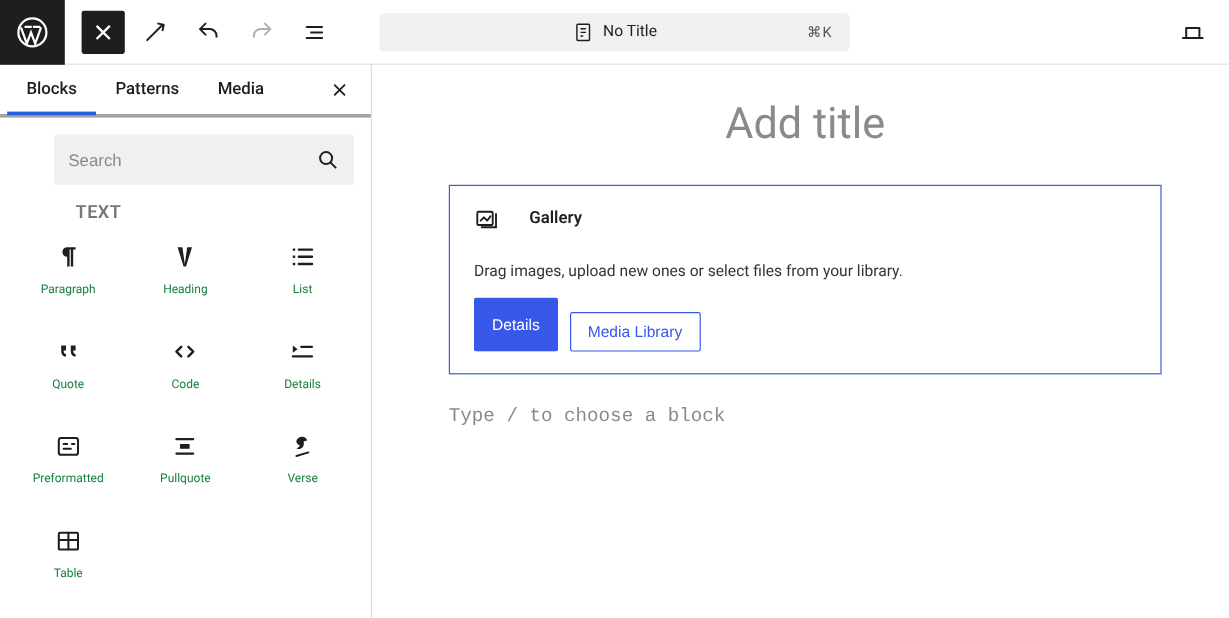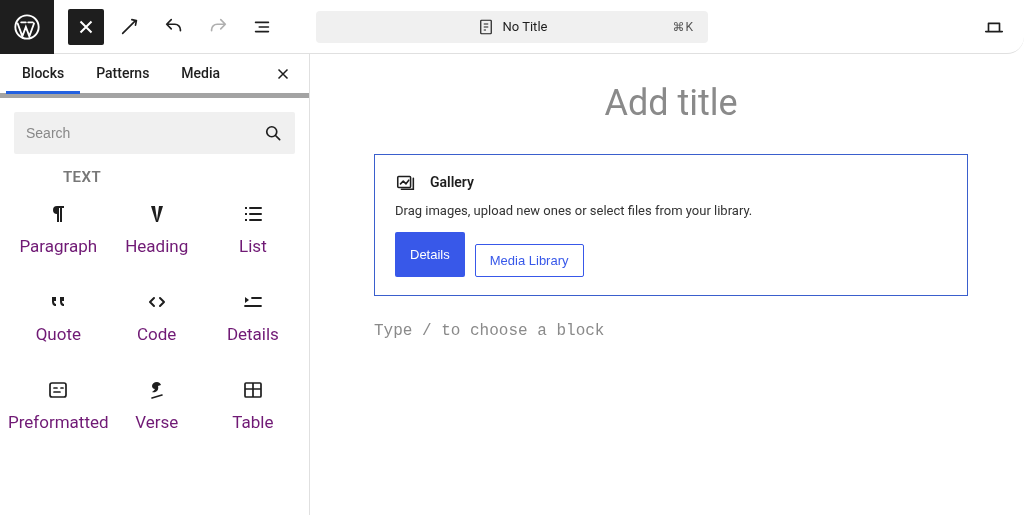--- a/index.html
+++ b/index.html
@@ -13,21 +13,20 @@
     overflow: hidden;
   }
 
   
   .toolbar {
     height: 54px;
     display: flex;
     align-items: center;
     border-bottom: 1px solid #e0e0e0;
     position: relative;
-    border-radius: 17px;
   }
   .wp-logo {
     width: 54px; height: 54px;
     background: #1e1e1e;
     display: flex; align-items: center; justify-content: center;
     color: #fff;
   }
   .wp-logo svg { width: 28px; height: 28px; }
   .tb-btn {
     width: 36px; height: 36px;
@@ -67,42 +66,42 @@
   
   .workspace { display: flex; height: calc(515px - 54px); }
   .sidebar {
     width: 310px;
     border-right: 1px solid #e0e0e0;
     display: flex; flex-direction: column;
   }
   .tab-row {
     display: flex; align-items: center;
     height: 44px;
-    border-bottom: 5px solid #a3a3a3;
+    border-bottom: 3px solid #a3a3a3;
     padding: 0 6px;
     position: relative;
     text-align: right;
   }
   .tab {
     padding: 0 16px; height: 100%;
     display: flex; align-items: center;
     font-size: 14px; font-weight: 500;
     cursor: pointer; color: #1e1e1e;
     border-bottom: 3px solid transparent;
     margin-bottom: -1px;
   }
   .tab.active { border-bottom-color: #2260e0; }
   .close-tab {
     position: absolute; right: 12px;
     background: none; border: none; cursor: pointer;
     width: 28px; height: 28px; display:flex;align-items:center;justify-content:center;
   }
   .close-tab svg { width: 18px; height: 18px; }
 
-  .search-wrap { padding: 14px; }
+  .search-wrap { padding: 14px; margin-left: 31px; }
   .search-field {
     display: flex; align-items: center;
     background: #f0f0f0;
     height: 42px; border-radius: 2px;
     padding: 0 12px;
   }
   .search-field input {
     border: none; background: transparent; outline: none;
     flex: 1; font-size: 14px; color: #555;
   }
@@ -119,37 +118,37 @@
     display: grid;
     grid-template-columns: repeat(3, 1fr);
     row-gap: 22px;
   }
   .cell {
     display: flex; flex-direction: column; align-items: center;
     gap: 10px; cursor: pointer;
     padding: 6px 0;
   }
   .cell svg { width: 24px; height: 24px; }
-  .cell-label { font-size: 17px; color: #701a75; }
+  .cell-label { font-size: 10px; color: #15803d; }
 
   
   .canvas {
     flex: 1; padding: 28px 56px 28px 64px;
   }
   .title-ph {
     font-size: 36px; font-weight: 400; color: #8a8a8a;
     margin-bottom: 30px; cursor: text; text-align: center;
   }
   .gallery-block {
     border: 1.5px solid #3a5fcd;
     padding: 16px 20px 18px;
   }
   .gallery-head {
-    display: flex; align-items: center; gap: 13px;
-    margin-bottom: 10px;
+    display: flex; align-items: center; gap: 24px;
+    margin-bottom: 26px;
   }
   .gallery-head svg { width: 22px; height: 22px; }
   .gallery-head span { font-weight: 600; font-size: 14px; }
   .gallery-desc { font-size: 13px; color: #333; margin-bottom: 14px; }
   .gallery-actions { display: flex; gap: 10px; }
   .btn {
     font-size: 13px; padding: 8px 14px;
     border-radius: 2px; cursor: pointer;
     border: 1px solid transparent;
   }
@@ -285,20 +284,27 @@
         <span class="cell-label">Details</span>
       </div>
       <div class="cell">
         <svg viewBox="0 0 24 24" fill="none" stroke="#1e1e1e" stroke-width="1.7">
             <rect x="4" y="5" width="16" height="14" rx="2"></rect>
             <path d="M8 10h3m-3 4h6m3-4h-2" stroke-linecap="round"></path>
           </svg>
         <span class="cell-label">Preformatted</span>
       </div>
       <div class="cell">
+        <svg viewBox="0 0 24 24" fill="none" stroke="#1e1e1e" stroke-width="1.8">
+            <path d="M5 6h14M5 18h14" stroke-linecap="round"></path>
+            <rect x="8" y="10" width="8" height="4" fill="#1e1e1e" stroke="none"></rect>
+          </svg>
+        <span class="cell-label">Pullquote</span>
+      </div>
+      <div class="cell">
         <svg viewBox="0 0 24 24" fill="#1e1e1e">
             <path d="M12 4c3 0 4 3 4 3l-3 1s1 3-1 5c-2 2-5 1-5 1s2-1 3-3c-2 0-3-2-3-3 0-2 2-4 5-4z"></path>
             <path d="M7 20l10-3" stroke="#1e1e1e" stroke-width="1.6" fill="none" stroke-linecap="round"></path>
           </svg>
         <span class="cell-label">Verse</span>
       </div>
       <div class="cell">
         <svg viewBox="0 0 24 24" fill="none" stroke="#1e1e1e" stroke-width="1.7">
             <rect x="4" y="5" width="16" height="14" rx="1"></rect>
             <path d="M4 11h16M12 5v14"></path>

